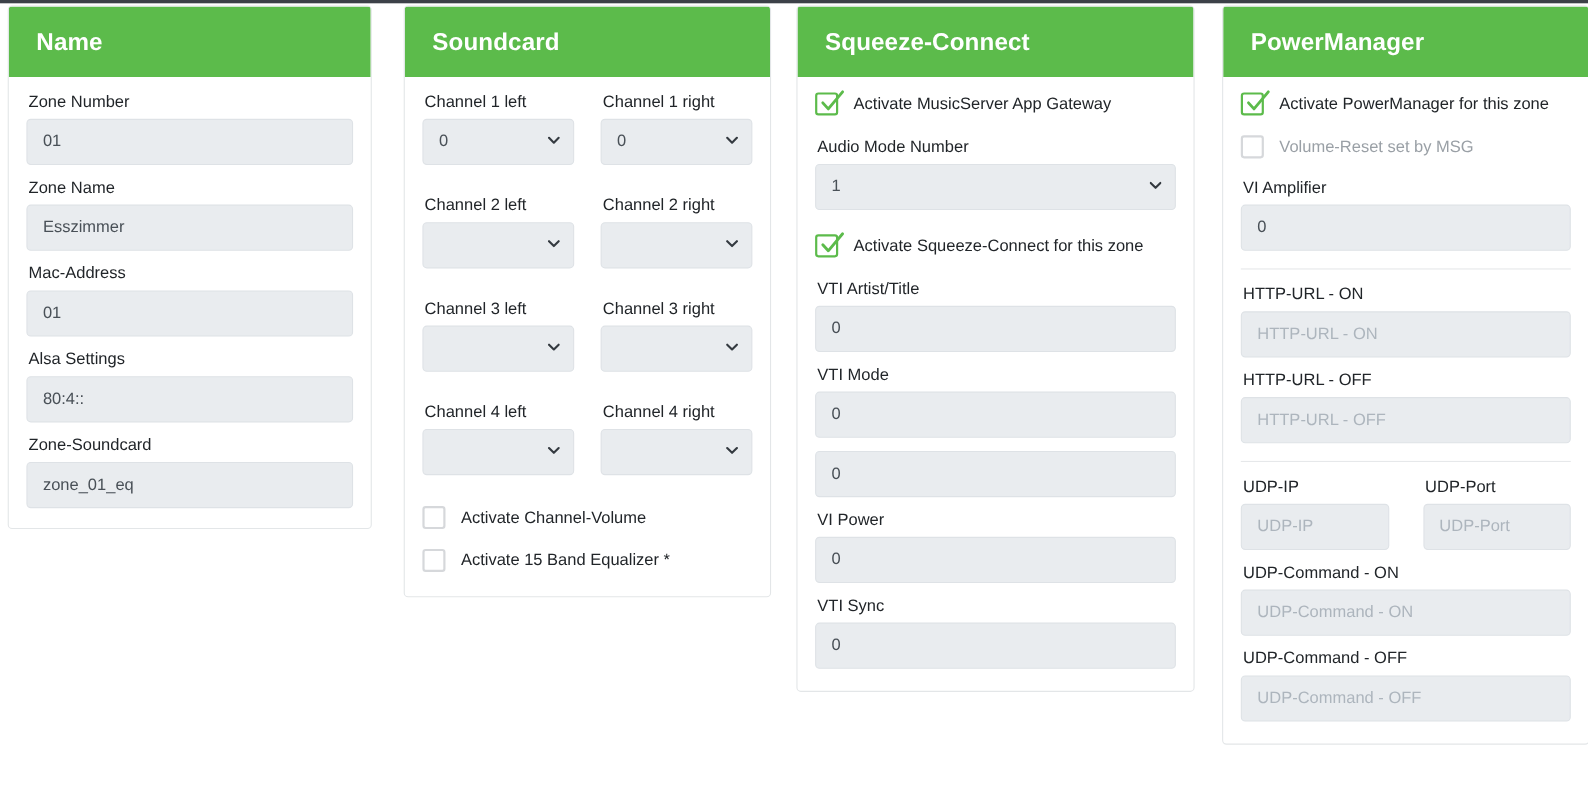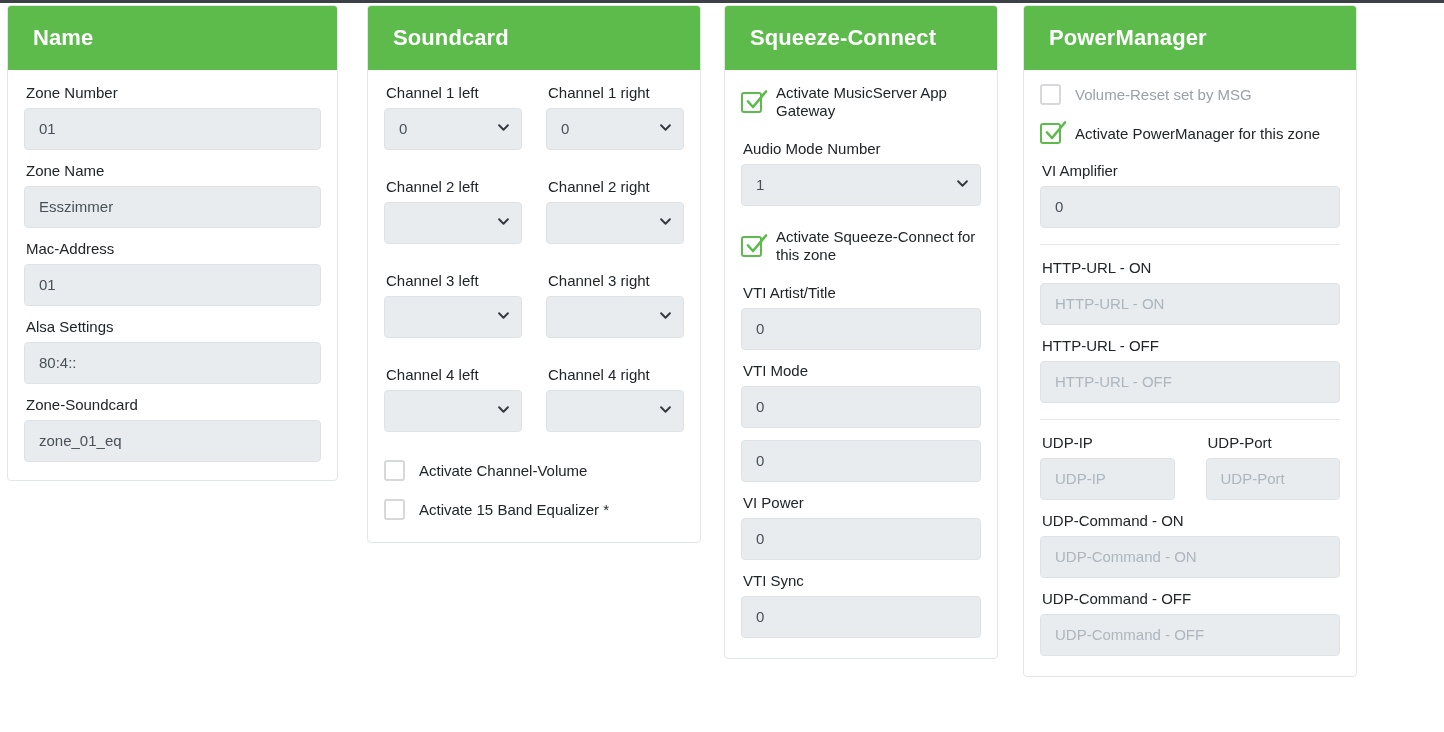--- a/index.html
+++ b/index.html
@@ -26,21 +26,21 @@
   .card {
     background: #ffffff;
     border: 1px solid #e3e6e8;
     border-radius: 4px;
     width: 331px;
     margin-right: 29px;
     overflow: hidden;
     flex: 0 0 auto;
   }
   .card.sc { width: 334px; margin-right: 23px; }
-  .card.sq { width: 274px; margin-right: 25px; }
+  .card.sq { width: 362px; margin-right: 25px; }
   .card.pm { width: 334px; margin-right: 0; }
 
   .card-header {
     background: #5cbb4b;
     color: #ffffff;
     font-size: 22px;
     font-weight: bold;
     padding: 20px 0 20px 25px;
     line-height: 1.1;
     letter-spacing: .1px;
@@ -354,33 +354,33 @@
       </div>
 
     </div>
   </section>
 
   <section class="card pm">
     <div class="card-header">PowerManager</div>
     <div class="card-body">
 
       <div class="chk-row">
-        <span class="cbox"></span>
-        <span class="chk-label muted">Volume-Reset set by MSG</span>
-      </div>
-
-      <div class="chk-row">
         <span class="cbox on">
           <span class="tick"><svg width="26" height="26" viewBox="0 0 26 26">
                 <path d="M4 13.5 L9 19 L22 3.5" fill="none" stroke="#5cbb4b" stroke-width="2.6" stroke-linecap="round" stroke-linejoin="round"></path>
               </svg></span>
         </span>
         <span class="chk-label">Activate PowerManager for this zone</span>
       </div>
 
+      <div class="chk-row">
+        <span class="cbox"></span>
+        <span class="chk-label muted">Volume-Reset set by MSG</span>
+      </div>
+
       <div class="field">
         <label class="fl">VI Amplifier</label>
         <div class="ctrl">0</div>
       </div>
 
       <hr class="sep">
 
       <div class="field">
         <label class="fl">HTTP-URL - ON</label>
         <div class="ctrl ph">HTTP-URL - ON</div>

